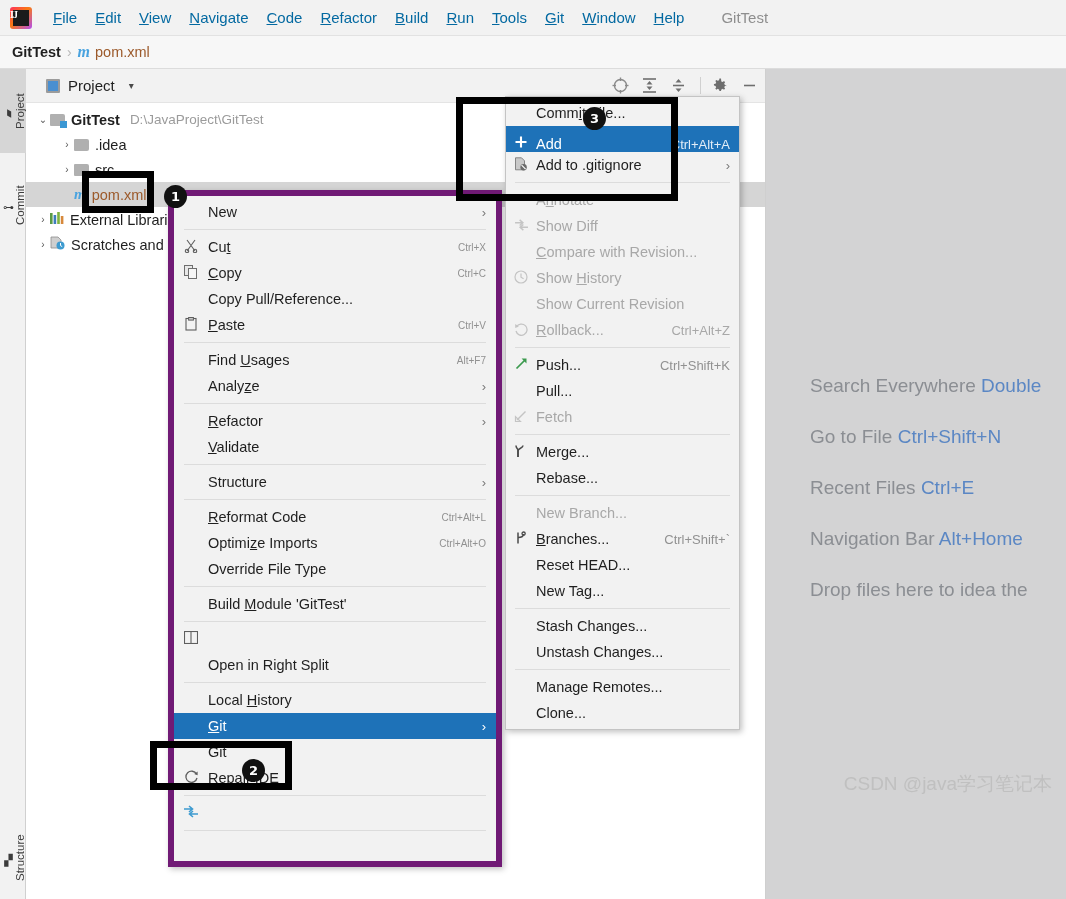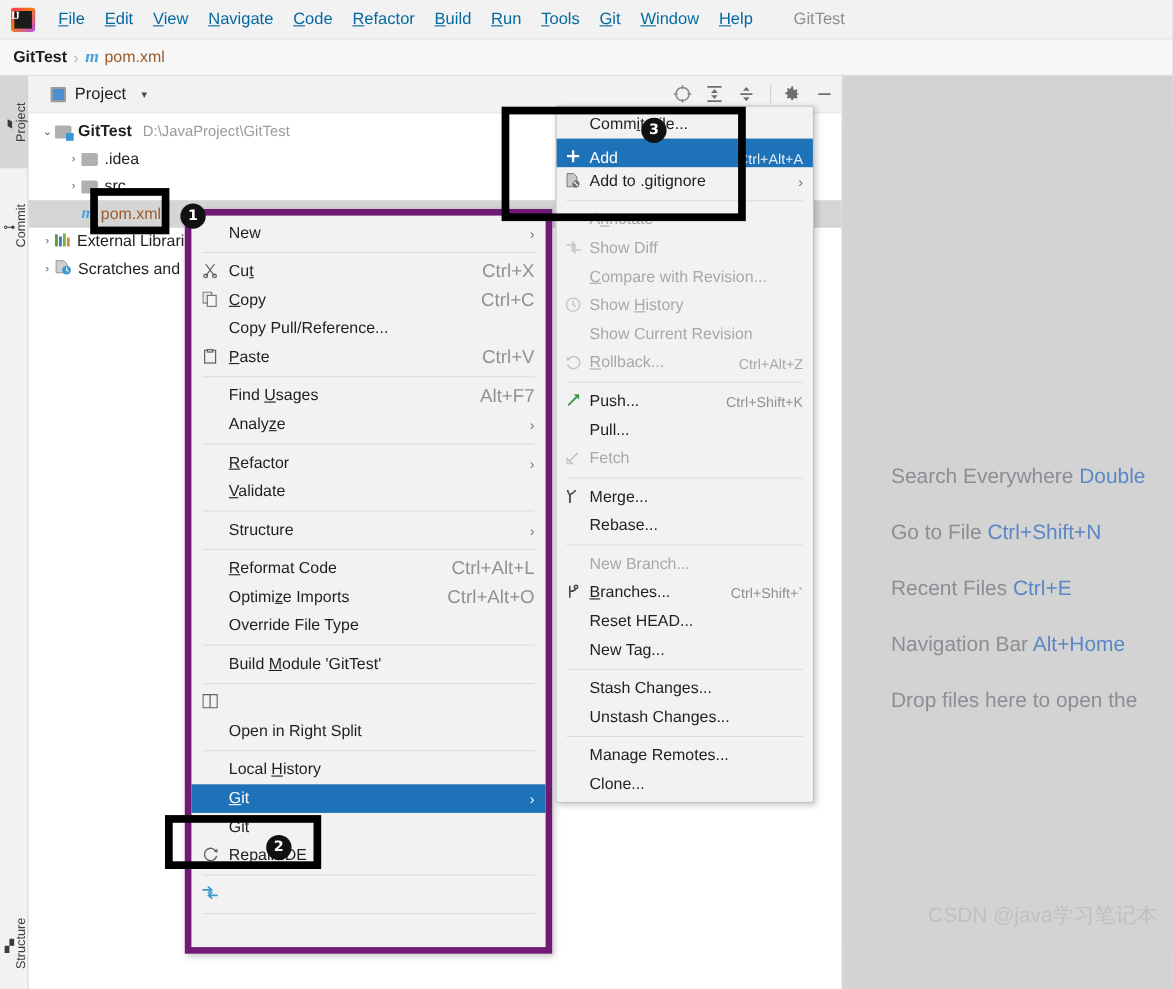--- a/index.html
+++ b/index.html
@@ -108,21 +108,20 @@
   .mvn-file { color:#4aa3df; font-weight:bold; font-style:italic;
     font-size:15px; font-family:"Liberation Serif",serif; margin-right:6px; }
   .fname-xml { color:#9c5a2b; }
   .lib-ico { margin-right:6px; font-size:13px; letter-spacing:-1px;}
   .scr-ico { margin-right:6px; font-size:13px; }
 
   
   .editor {
     position:absolute; left:766px; top:69px; width:300px; height:743px;
     background:#d3d3d4;
-    margin-top:48px;
   }
   .hints { position:absolute; left:44px; top:306px; width:330px; }
   .hint { font-size:19px; color:#8b8e93; margin-bottom:29px; white-space:nowrap; }
   .hint b { color:#5b87c4; font-weight:normal; }
   .watermark {
     position:absolute; right:14px; bottom:15px;
     font-size:19px; color:#c0c0c0; white-space:nowrap;
   }
 
   
@@ -137,21 +136,21 @@
     padding:0 10px 0 0; white-space:nowrap;
   }
   .cmi.hl { background:#1e72b8; color:#ffffff; }
   .cmi .ico {
     width:34px; min-width:34px; text-align:center; font-size:13px; color:#5e5e5e;
     display:inline-block;
   }
   .cmi.hl .ico { color:#fff; }
   .cmi .lbl { flex:1; }
   .cmi .lbl u { text-decoration:underline; }
-  .cmi .key { color:#919191; font-size:17px; margin-left:16px;}
+  .cmi .key { color:#919191; font-size:10px; margin-left:16px;}
   .cmi .sub { color:#7a7a7a; font-size:13px; margin-left:14px; }
   .cmi.hl .sub { color:#fff; }
   .csep { height:1px; background:#dcdcdc; margin:4px 10px 4px 10px; }
 
   
   .gitmenu {
     position:absolute; left:505px; top:96px; width:235px;
     background:#f2f2f2; border:1px solid #c4c4c4;
     box-shadow:2px 2px 6px rgba(0,0,0,0.25);
     padding:3px 0; font-size:14.5px; color:#1f1f1f;
@@ -335,21 +334,21 @@
       <div class="hint">
         <span>Go to File </span><b>Ctrl+Shift+N</b>
       </div>
       <div class="hint">
         <span>Recent Files </span><b>Ctrl+E</b>
       </div>
       <div class="hint">
         <span>Navigation Bar </span><b>Alt+Home</b>
       </div>
       <div class="hint">
-        <span>Drop files here to open the</span>
+        <span>Drop files here to idea the</span>
       </div>
     </div>
     <div class="watermark">CSDN @java学习笔记本</div>
   </div>
 
   <div class="ctxmenu">
 
     <div class="cmi">
       <span class="ico"></span>
       <span class="lbl">New</span>

